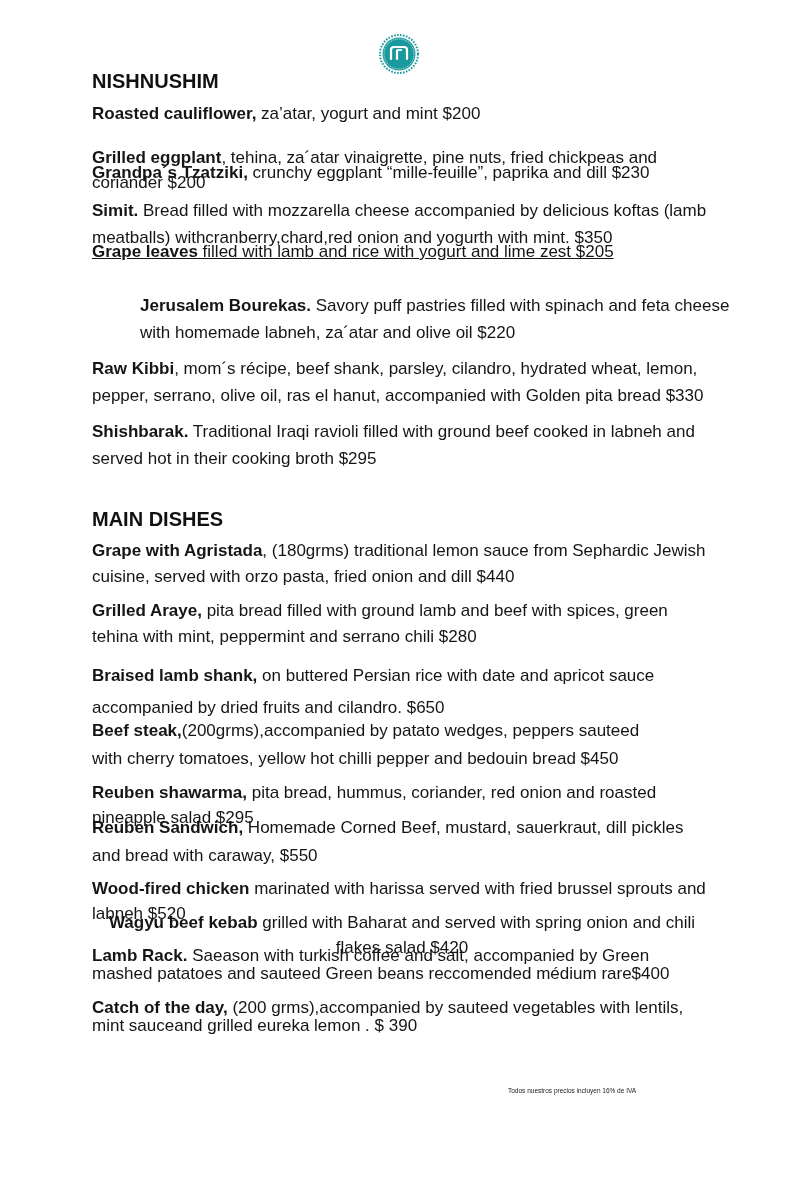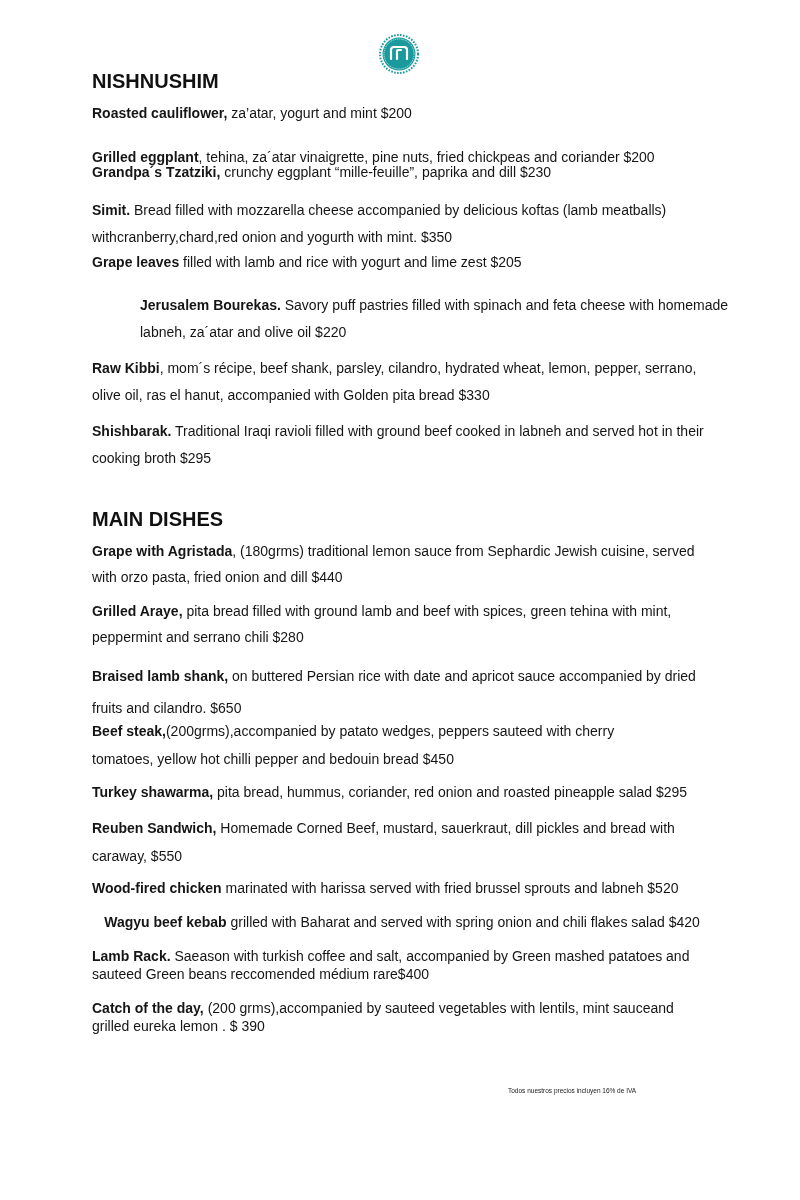--- a/index.html
+++ b/index.html
@@ -1,21 +1,21 @@
 <!DOCTYPE html>
 <html><head>
 <meta charset="utf-8">
 <style>
   html, body { margin: 0; padding: 0; background: #ffffff; }
   body { width: 800px; height: 1200px; position: relative; overflow: hidden;
          font-family: "Liberation Sans", "DejaVu Sans", sans-serif; color: #111111; }
   .logo { position: absolute; left: 379px; top: 34px; width: 40px; height: 40px; }
   .section-title { position: absolute; left: 92px; font-size: 20px; font-weight: bold;
                    letter-spacing: 0px; color: #111; margin: 0; }
-  .item { position: absolute; left: 92px; width: 620px; font-size: 14px; line-height: 25px;
+  .item { position: absolute; left: 92px; width: 620px; font-size: 17px; line-height: 25px;
           color: #151515; margin: 0; }
   .item.tight { line-height: 18px; }
   .item b { font-weight: bold; }
   .footer-note { position: absolute; left: 508px; top: 1087px; font-size: 6.5px; color: #222; }
 </style>
 </head>
 <body>
 
 <div class="logo">
   <svg width="40" height="40" viewBox="0 0 40 40">
@@ -25,31 +25,31 @@
     <path d="M12 25 L12 16 Q12 13 15 13 L25 13 Q28 13 28 16 L28 25 M18 25 L18 17 Q18 16 19 16 L22 16" fill="none" stroke="#ffffff" stroke-width="2.2" stroke-linecap="round"></path>
   </svg>
 </div>
 
 <h2 class="section-title" style="top:70px;">NISHNUSHIM</h2>
 
 <p class="item" style="top:101px;"><b>Roasted cauliflower,</b><span> za’atar, yogurt and mint $200</span></p>
 <p class="item" style="top:109px;margin-top:36px;"><b>Grilled eggplant</b><span>, tehina, za´atar vinaigrette, pine nuts, fried chickpeas  and coriander $200</span></p>
 <p class="item" style="top:160px;"><b>Grandpa´s Tzatziki,</b><span> crunchy eggplant “mille-feuille”, paprika and dill $230</span></p>
 <p class="item" style="top:197px; line-height:27px;"><b>Simit.</b><span> Bread filled with mozzarella cheese accompanied by delicious koftas (lamb meatballs) withcranberry,chard,red onion and yogurth with mint. $350</span></p>
-<p class="item" style="top:250px;"><b>Grape leaves</b><span> filled with lamb and rice with yogurt and lime zest $205</span></p>
+<p class="item" style="top:239px;text-decoration:underline;"><b>Grape leaves</b><span> filled with lamb and rice with yogurt and lime zest $205</span></p>
 <p class="item" style="top:292px; line-height:27px;margin-left:48px;"><b>Jerusalem Bourekas.</b><span> Savory puff pastries filled with spinach and feta cheese with homemade labneh, za´atar and olive oil $220</span></p>
 <p class="item" style="top:355px; line-height:27px;"><b>Raw Kibbi</b><span>, mom´s récipe, beef shank, parsley, cilandro, hydrated  wheat, lemon, pepper, serrano, olive oil, ras el hanut, accompanied with Golden pita bread $330</span></p>
 <p class="item" style="top:418px; line-height:27px;"><b>Shishbarak.</b><span> Traditional Iraqi ravioli filled with ground beef cooked in labneh and served hot in their cooking broth $295</span></p>
 
 <h2 class="section-title" style="top:508px;">MAIN DISHES</h2>
 
 <p class="item" style="top:538px; line-height:26px;"><b>Grape with Agristada</b><span>, (180grms) traditional lemon sauce from Sephardic Jewish cuisine, served with orzo pasta, fried onion and dill $440</span></p>
 <p class="item" style="top:598px; line-height:26px;"><b>Grilled Araye,</b><span> pita bread filled with ground lamb and beef with spices, green tehina with mint, peppermint and serrano chili $280</span></p>
 <p class="item" style="top:660px; line-height:32px; width:625px;"><b>Braised lamb shank,</b><span> on buttered Persian rice with date and apricot sauce accompanied by dried fruits and cilandro. $650</span></p>
 <p class="item" style="top:717px; line-height:28px; width:560px;"><b>Beef steak,</b><span>(200grms),accompanied by patato wedges, peppers sauteed with cherry tomatoes, yellow hot chilli pepper and bedouin bread $450</span></p>
-<p class="item" style="top:780px;"><b>Turkey shawarma,</b><span> pita bread, hummus, coriander, red onion and roasted pineapple salad $295</span></p>
+<p class="item" style="top:780px;"><b>Reuben shawarma,</b><span> pita bread, hummus, coriander, red onion and roasted pineapple salad $295</span></p>
 <p class="item" style="top:814px; line-height:28px;"><b>Reuben Sandwich,</b><span> Homemade Corned Beef, mustard, sauerkraut, dill pickles and bread with caraway, $550</span></p>
 <p class="item" style="top:876px;"><b>Wood-fired chicken</b><span> marinated with harissa served with fried brussel sprouts and labneh $520</span></p>
 <p class="item" style="top:910px;text-align:center;"><b>Wagyu beef kebab</b><span> grilled with Baharat and served with spring onion and chili flakes salad $420</span></p>
 <p class="item tight" style="top:947px;"><b>Lamb Rack.</b><span> Saeason with turkish coffee and salt, accompanied by Green mashed patatoes and sauteed Green beans reccomended médium rare$400</span></p>
 <p class="item tight" style="top:999px;"><b>Catch of the day,</b><span> (200 grms),accompanied by sauteed vegetables with lentils, mint sauceand grilled eureka lemon  . $ 390</span></p>
 
 <div class="footer-note">Todos nuestros precios incluyen 16% de IVA</div>
 
 </body></html>

